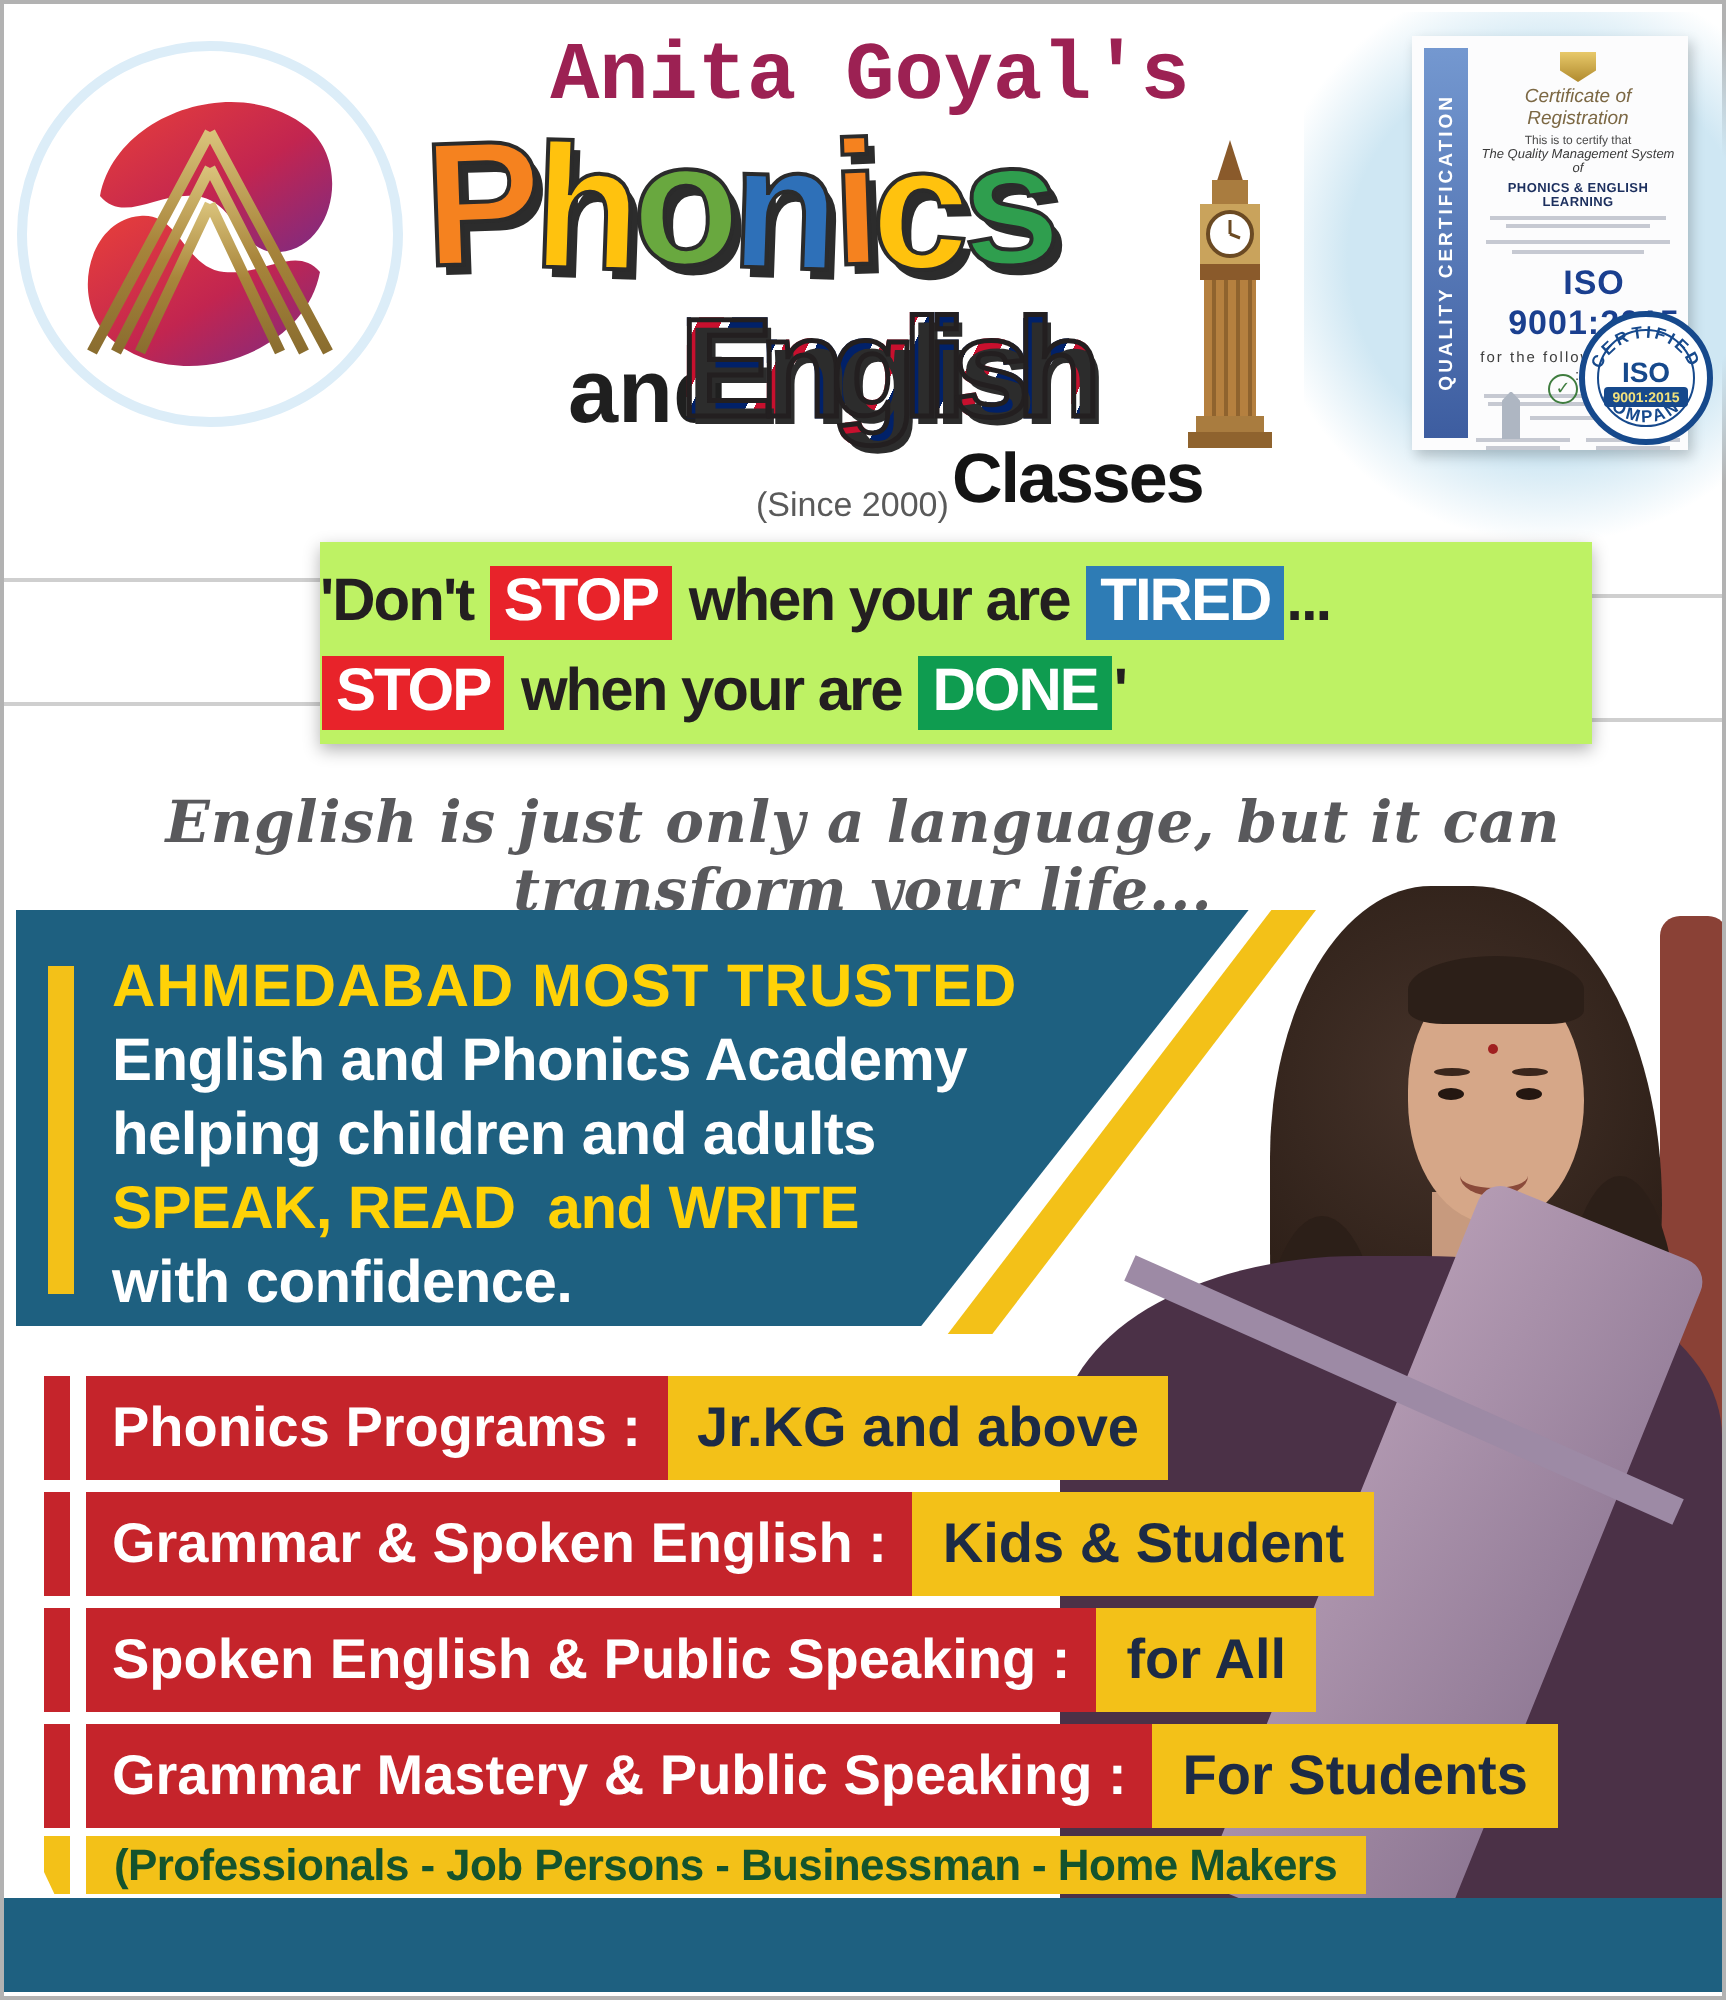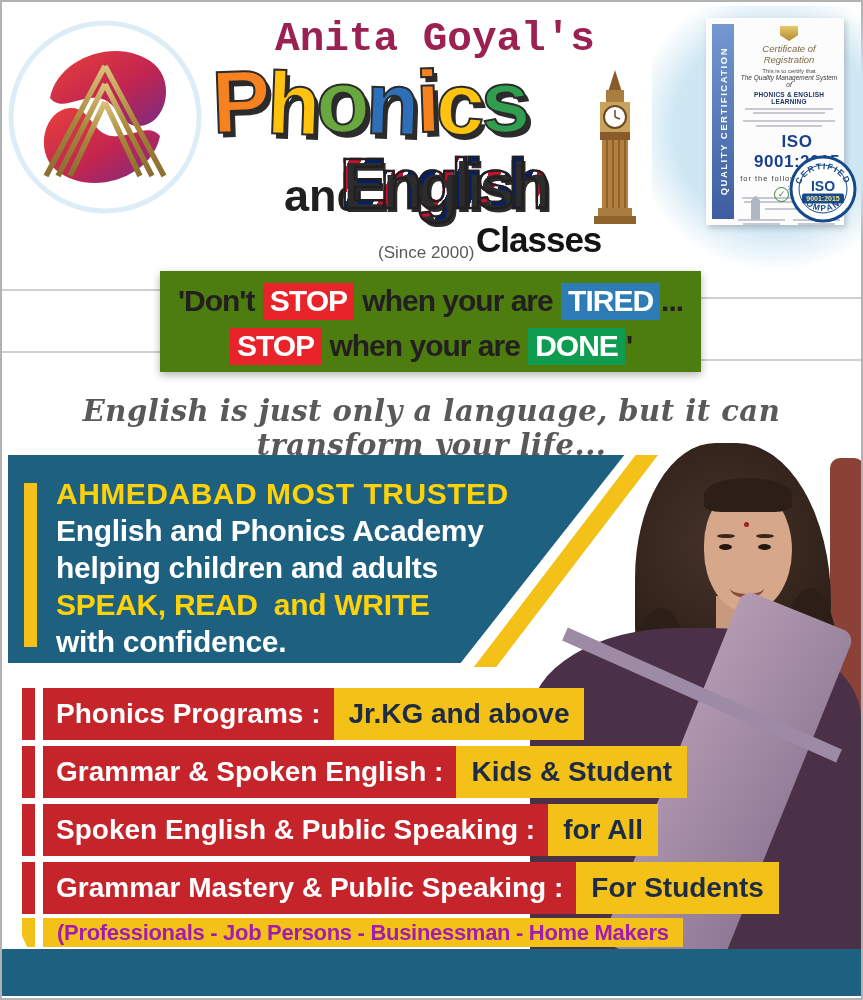--- a/index.html
+++ b/index.html
@@ -53,22 +53,22 @@
   .cert-sigs{display:flex;justify-content:space-between;margin-top:6px;}
   .cert-sigs>div{width:46%;}
   .cert-seal{position:absolute;left:10px;bottom:8px;width:15px;height:24px;background:#aeb6c2;
      clip-path:polygon(50% 0,80% 20%,80% 100%,20% 100%,20% 20%);}
   .cert-check{position:absolute;left:36px;bottom:26px;width:13px;height:13px;border:1.5px solid #3f7d3f;
      border-radius:50%;color:#3f7d3f;font-size:9px;line-height:13px;text-align:center;}
   .iso-badge{position:absolute;left:788px;top:154px;}
 
   
   .rule{position:absolute;height:2px;background:#cfcfcf;}
-  .quote{position:absolute;left:160px;top:271px;width:541px;height:101px;background:#4d7c0f;
-     box-shadow:0 3px 8px rgba(0,0,0,.30);text-align:center;padding-top:7px;box-sizing:border-box;z-index:4;}
+  .quote{position:absolute;left:160px;top:271px;width:636px;height:101px;background:#bef264;
+     box-shadow:0 3px 8px rgba(0,0,0,.30);padding-top:7px;box-sizing:border-box;z-index:4;}
   .quote .qline{font-size:30px;line-height:45px;font-weight:bold;letter-spacing:-1px;white-space:nowrap;}
   .q-plain{color:#231f20;}
   .q-red,.q-blue,.q-green{color:#fff;padding:1px 7px 2px;display:inline-block;line-height:34px;margin:0 1px;}
   .q-red{background:#e8232a;} .q-blue{background:#2e7cb5;} .q-green{background:#0f9c50;}
 
   
   .tagline{position:absolute;left:0;right:0;top:394px;text-align:center;
      font-family:"DejaVu Serif",serif;font-style:italic;font-weight:bold;font-size:29px;color:#59595c;
      letter-spacing:0.5px;}
 
@@ -107,21 +107,21 @@
   .programs{position:absolute;left:22px;top:688px;z-index:5;}
   .prow{display:flex;height:52px;margin-bottom:6px;}
   .ptick{width:13px;background:#c5242b;margin-right:8px;}
   .plabel{background:#c5242b;color:#ffffff;font-size:28px;font-weight:bold;
           display:flex;align-items:center;padding:0 13px;white-space:nowrap;}
   .pvalue{background:#f3c118;color:#1d2b45;font-size:28px;font-weight:bold;
           display:flex;align-items:center;padding:0 15px;white-space:nowrap;}
   .frow{display:flex;height:29px;margin-top:-2px;}
   .ftick{width:13px;background:#f3c118;margin-right:8px;
          clip-path:polygon(0 0,100% 0,100% 100%,40% 100%,0 62%);}
-  .fnote{background:#f3c118;color:#a21caf;font-size:22px;font-weight:bold;letter-spacing:-0.3px;
+  .fnote{background:#f3c118;color:#14532d;font-size:22px;font-weight:bold;letter-spacing:-0.3px;
          display:flex;align-items:center;padding:0 14px;white-space:nowrap;}
 
   
   .bottom-bar{position:absolute;left:2px;top:949px;width:859px;height:47px;background:#1e6080;z-index:3;}
   .jd{position:absolute;left:760px;top:946px;font-size:34px;font-weight:bold;color:#e4e4ea;z-index:2;}
 </style>
 </head>
 <body>
 
 <div class="page">

